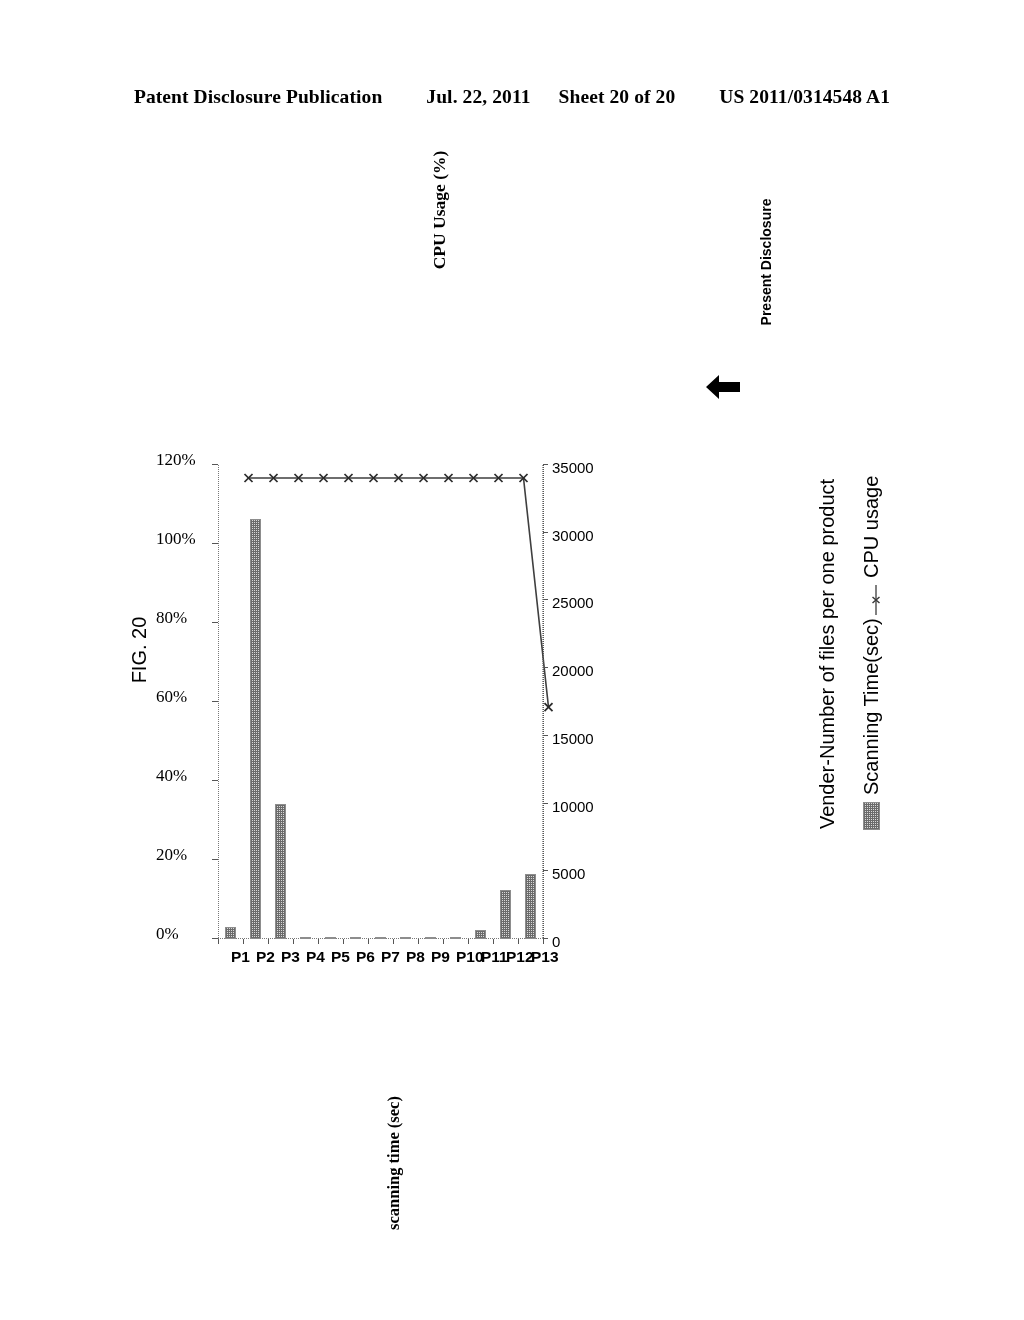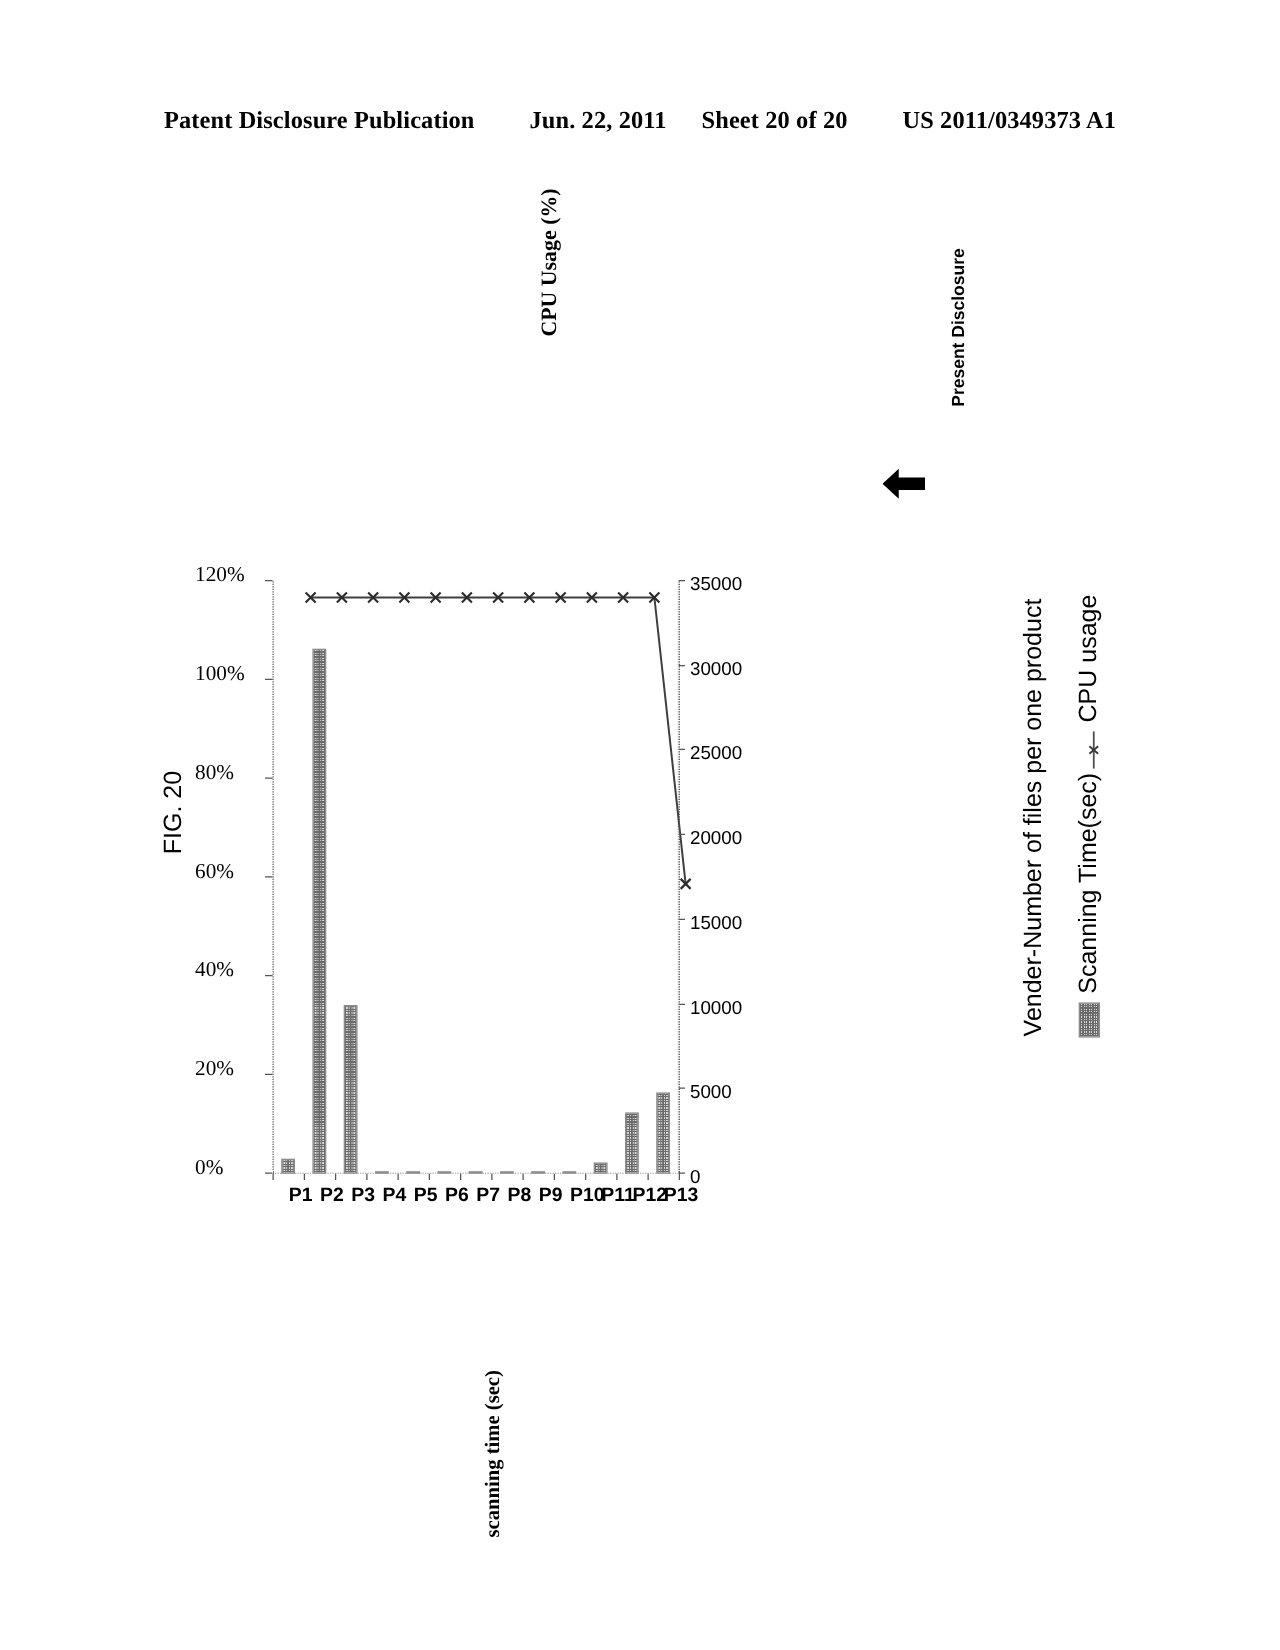--- a/index.html
+++ b/index.html
@@ -279,25 +279,25 @@
     width: 34px;
     height: 30px;
   }
 </style>
 </head>
 <body>
 
 <div id="patent-header">
   <span>Patent Disclosure Publication</span>
   <span class="hdr-gap-1"></span>
-  <span>Jun. 22, 2011</span>
+  <span>Jul. 22, 2011</span>
   <span class="hdr-gap-2"></span>
   <span>Sheet 20 of 20</span>
   <span class="hdr-gap-3"></span>
-  <span>US 2011/0349373 A1</span>
+  <span>US 2011/0314548 A1</span>
 </div>
 
 <div id="fig-label">FIG. 20</div>
 
 <div id="cpu-axis-title">
   <span>CPU Usage (%)</span>
 </div>
 
 <div id="scan-axis-title">
   <span>scanning time (sec)</span>

